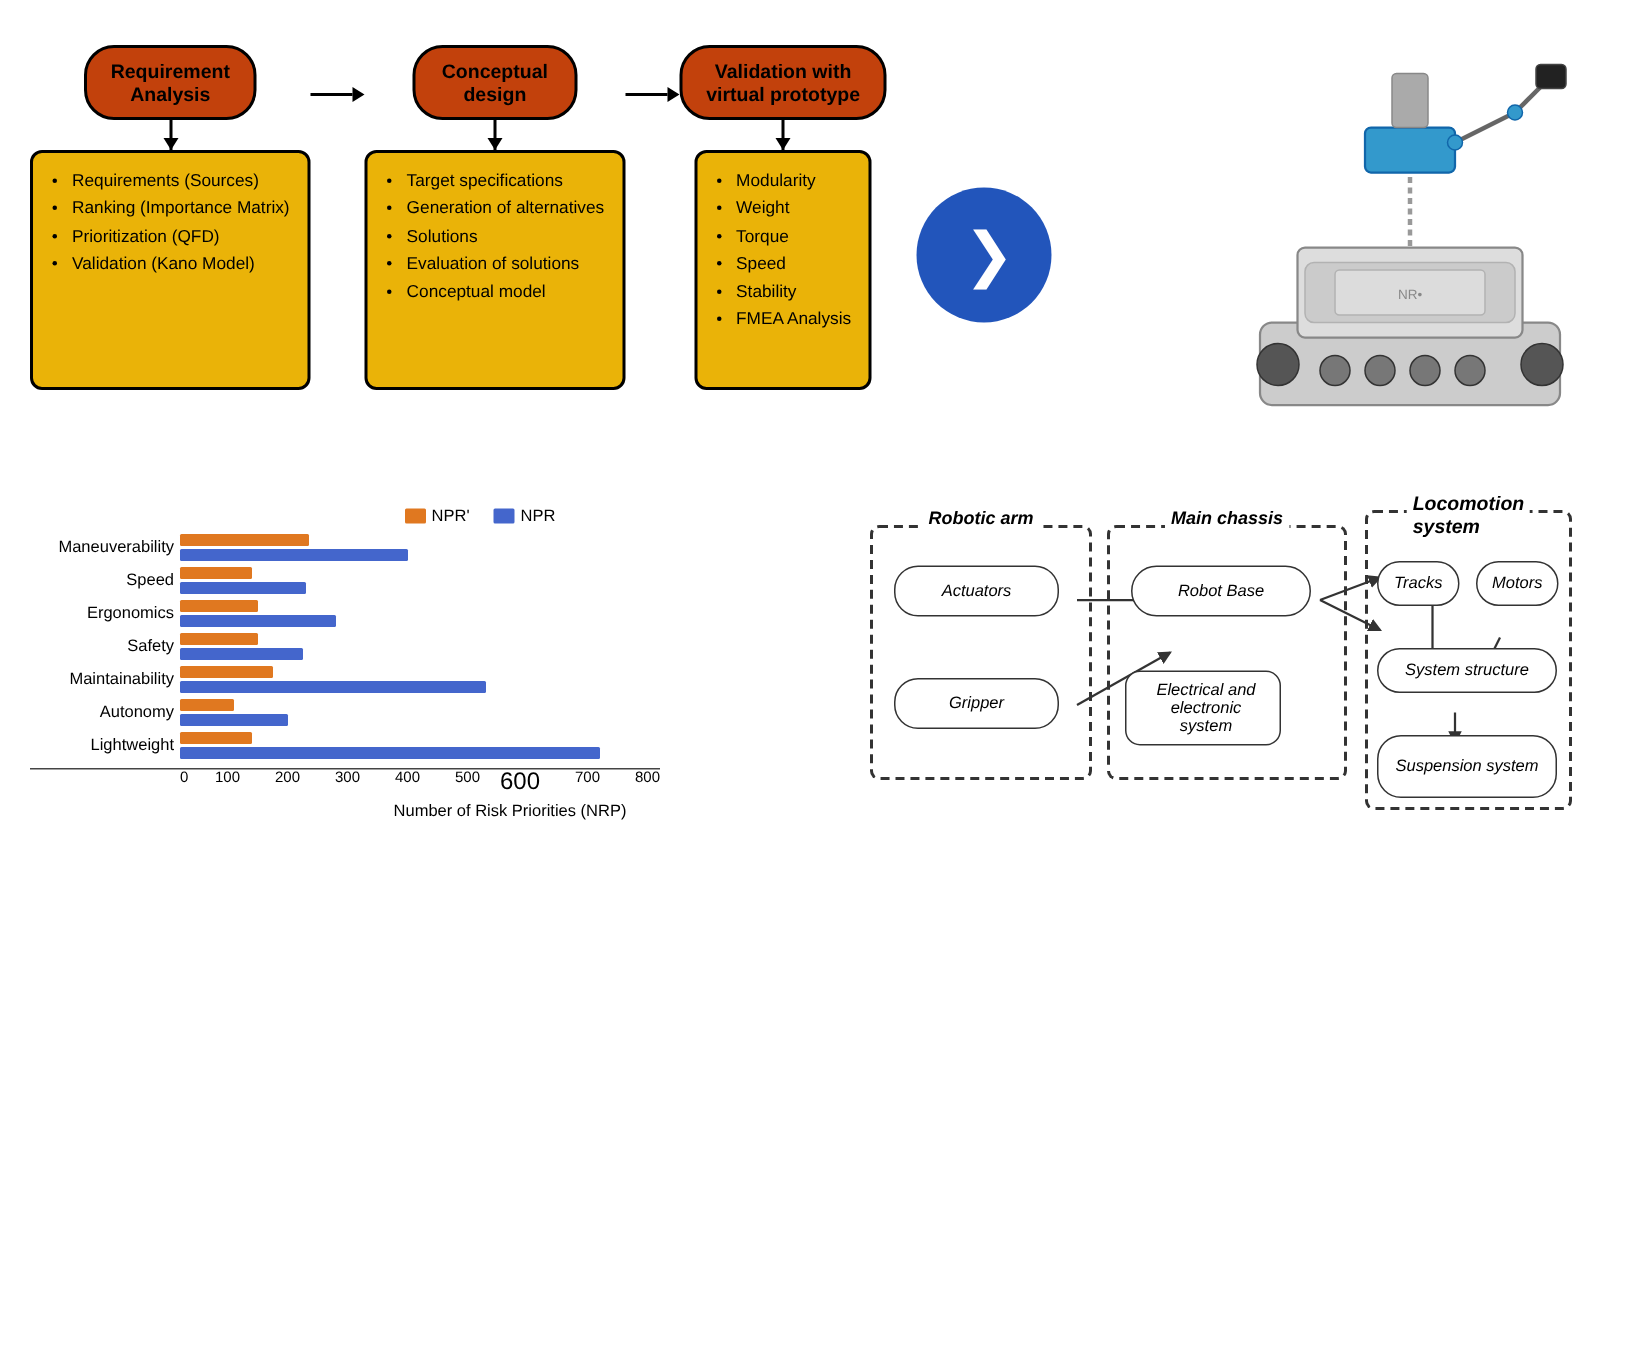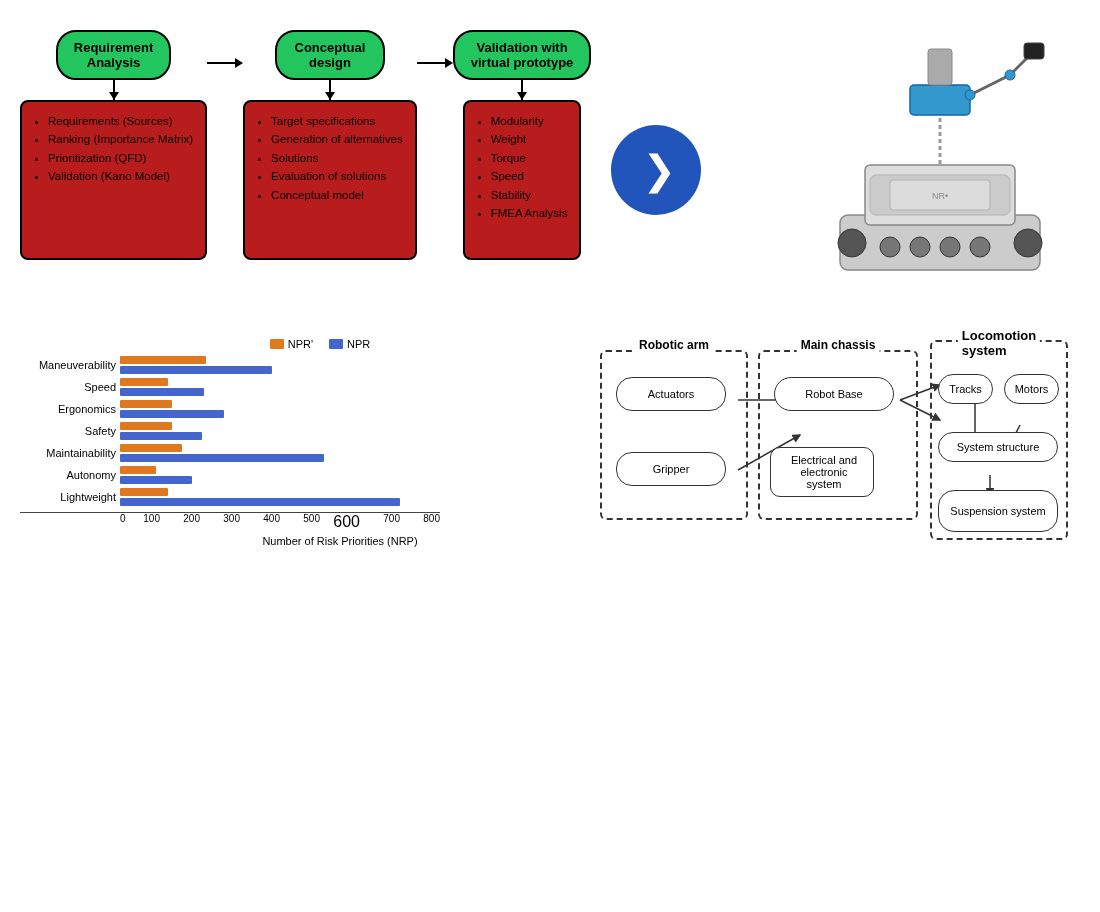--- a/index.html
+++ b/index.html
@@ -34,21 +34,21 @@
       align-items: center;
     }
 
     .flow-top-box {
       border: 2px solid #000;
       border-radius: 20px;
       padding: 8px 16px;
       text-align: center;
       font-size: 13px;
       font-weight: bold;
-      background: #22c55e;
+      background: #c2410c;
       min-width: 110px;
     }
 
     .flow-arrow-down {
       width: 2px;
       height: 20px;
       background: #000;
       position: relative;
     }
     .flow-arrow-down::after {
@@ -59,21 +59,21 @@
       border-left: 5px solid transparent;
       border-right: 5px solid transparent;
       border-top: 8px solid #000;
     }
 
     .flow-bottom-box {
       border: 2px solid #000;
       border-radius: 8px;
       padding: 10px 12px;
       font-size: 11.5px;
-      background: #b91c1c;
+      background: #eab308;
       min-width: 110px;
       min-height: 160px;
     }
 
     .flow-bottom-box ul {
       list-style: disc;
       padding-left: 14px;
       line-height: 1.6;
     }
 
@@ -211,21 +211,22 @@
       width: 14px;
       height: 10px;
       border-radius: 1px;
     }
 
     
     .system-diagram {
       flex: 1;
       padding: 10px;
       display: flex;
-      justify-content: flex-end;
+      justify-content: flex-start;
+      font-style: italic;
     }
 
     .diagram-inner {
       position: relative;
       width: 480px;
       height: 220px;
     }
 
     
     .dashed-group {

